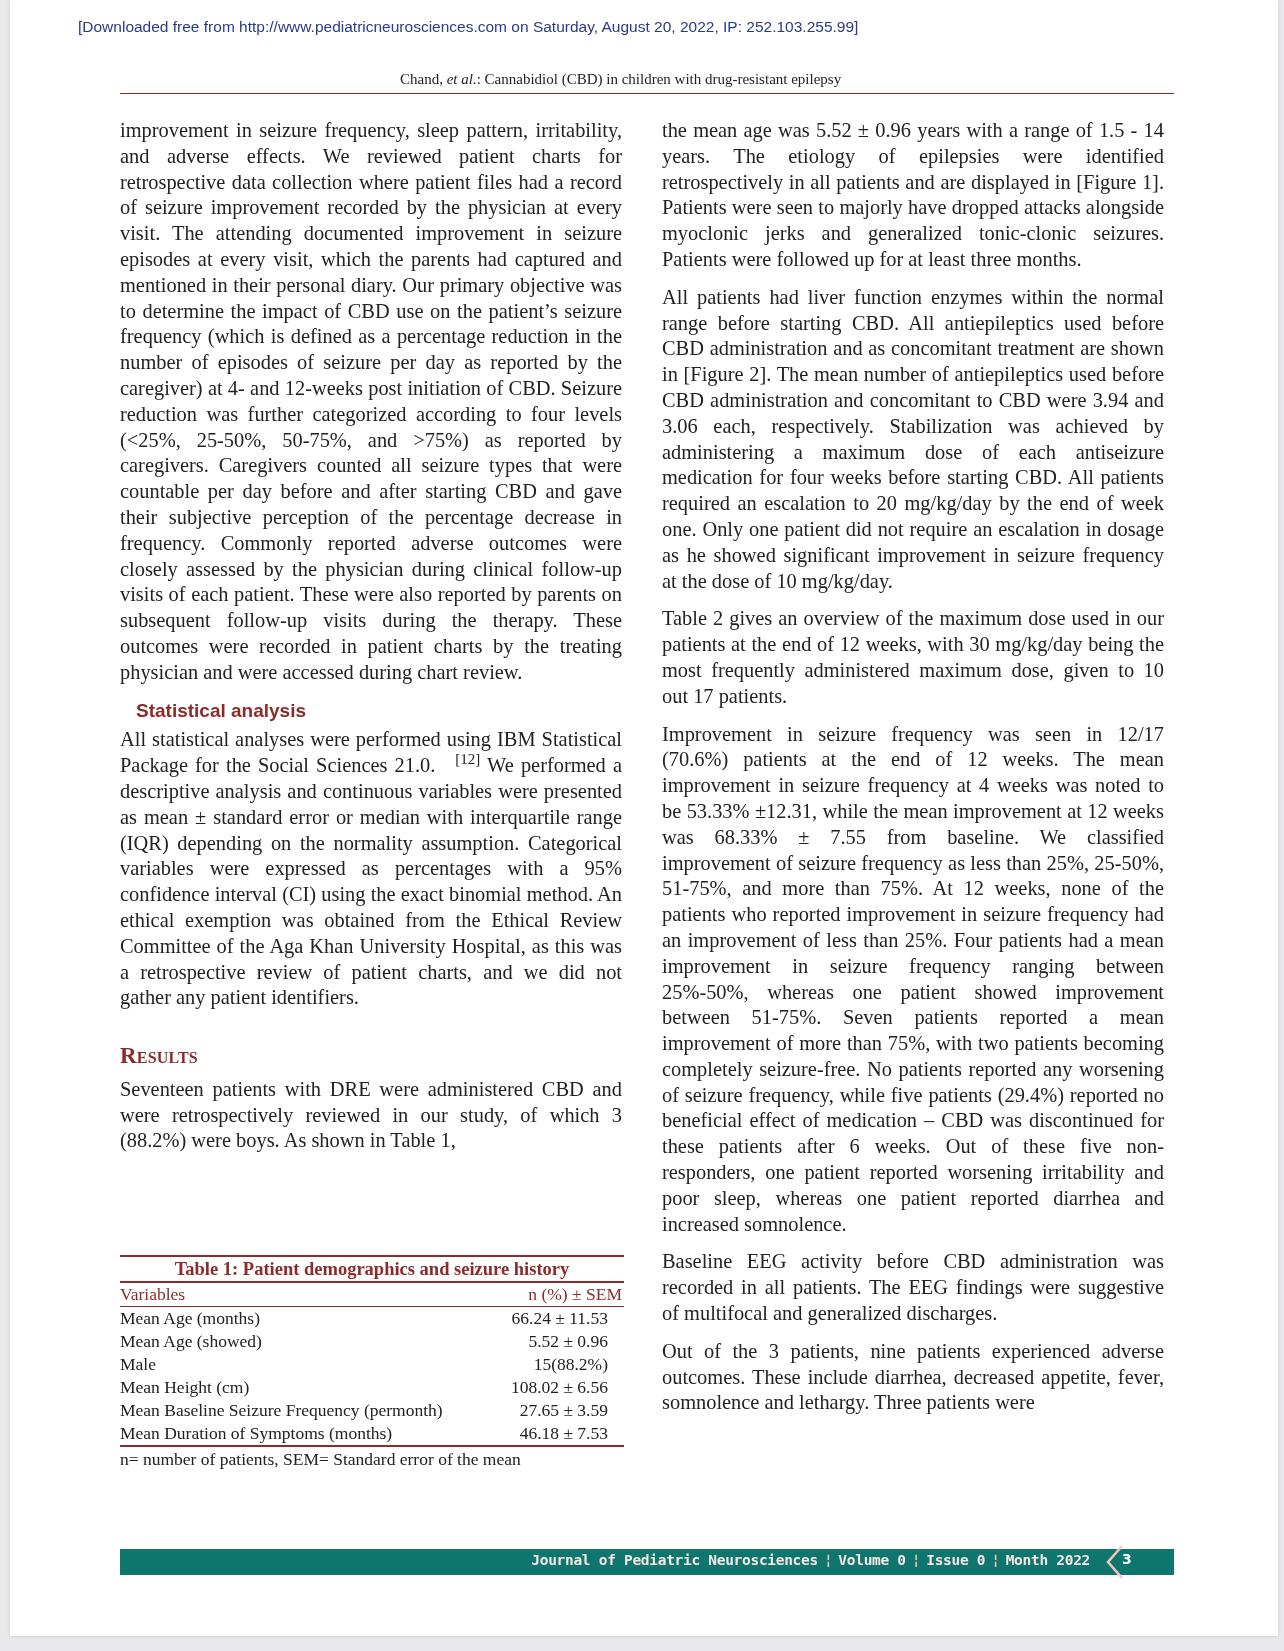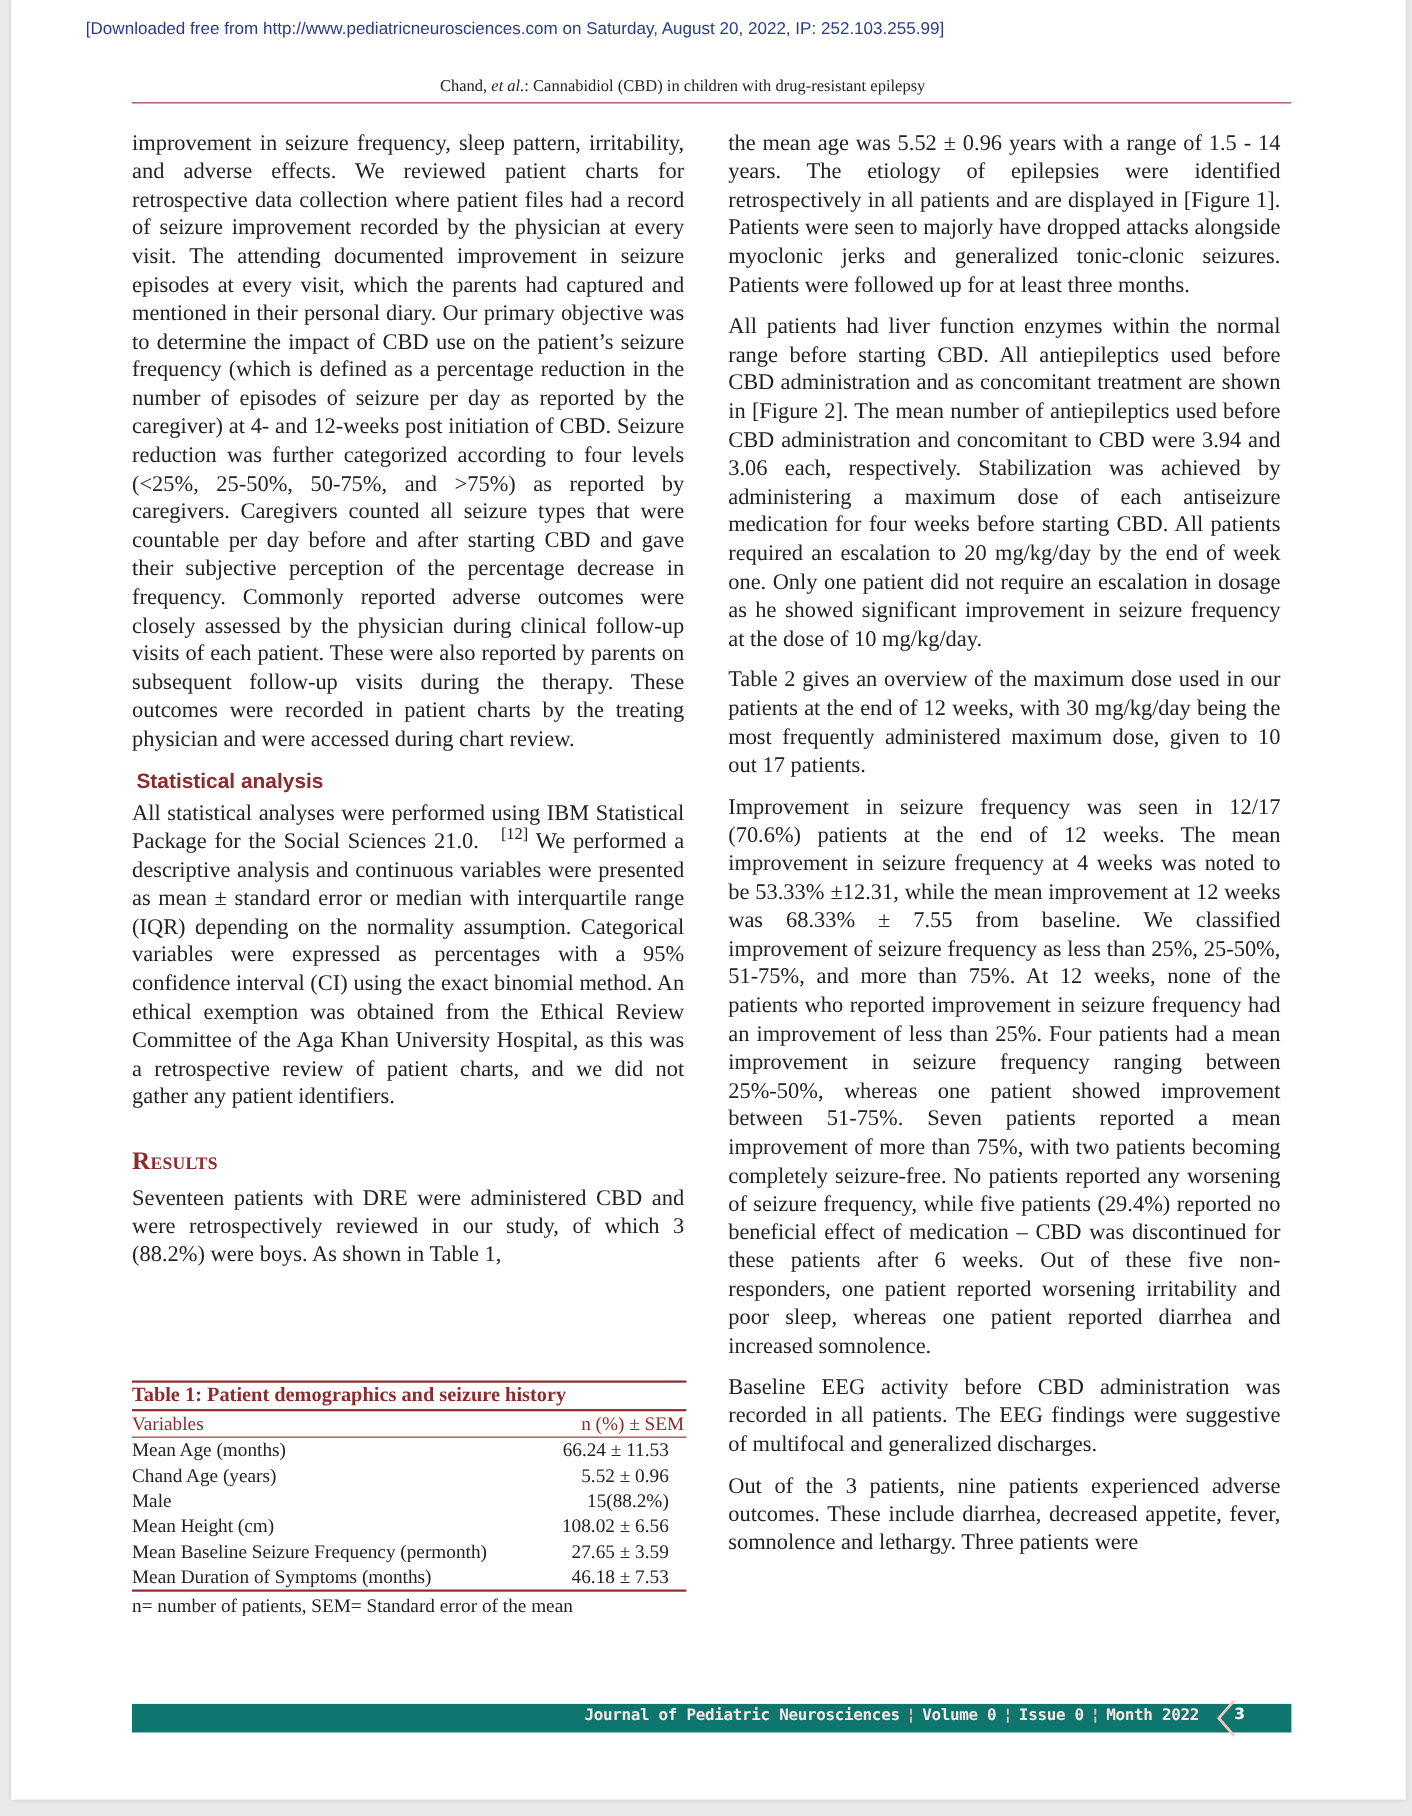--- a/index.html
+++ b/index.html
@@ -26,35 +26,35 @@
   }
   .col {
     position: absolute; top: 118px; width: 502px;
     font-size: 20.4px; line-height: 25.8px; text-align: justify;
   }
   .col p { margin: 0 0 12px 0; hyphens: none; }
   .col-left { left: 110px; }
   .col-right { left: 652px; }
   .subhead {
     font-family: "Liberation Sans", sans-serif; font-weight: bold; color: #8b2b2b;
-    font-size: 19px; margin: 10px 0 4px 4px;
+    font-size: 19px; margin: 10px 0 4px 16px;
   }
   .section-head {
     font-family: "Liberation Serif", serif; font-weight: bold; color: #8b2b2b;
     font-size: 23px; margin: 32px 0 8px 0; font-variant: small-caps; letter-spacing: 0.2px;
   }
   sup { font-size: 15px; line-height: 0; padding-left: 20px; }
   .table-wrap {
     position: absolute; left: 110px; top: 1255px; width: 504px;
     font-family: "Liberation Serif", serif; font-size: 17.5px; color: #222;
   }
   .t-rule { height: 2px; background: #8b2b2b; }
   .t-rule.thin { height: 1px; }
   .t-title {
-    text-align: left; font-weight: bold; color: #8b2b2b; font-size: 18.5px; padding: 2px 0 1px 0;
+    text-align: center; font-weight: bold; color: #8b2b2b; font-size: 18.5px; padding: 2px 0 1px 0;
   }
   .t-row { display: flex; justify-content: space-between; line-height: 23px; }
   .t-row .v { text-align: right; padding-right: 16px; }
   .t-head { font-weight: normal; color: #8b2b2b; }
   .t-head .v { padding-right: 2px; }
   .t-foot { font-size: 17.5px; padding-top: 2px; }
   .footer-bar {
     position: absolute; left: 110px; top: 1549px; width: 1054px; height: 26px; background: #0f766e;
   }
   .footer-text {
@@ -100,21 +100,21 @@
       <span>Variables</span>
       <span class="v">n (%) ± SEM</span>
     </div>
     <div class="t-rule thin"></div>
     <div id="t-body">
         <div class="t-row">
           <span>Mean Age (months)</span>
           <span class="v">66.24 ± 11.53</span>
         </div>
         <div class="t-row">
-          <span>Chand Age (years)</span>
+          <span>Mean Age (showed)</span>
           <span class="v">5.52 ± 0.96</span>
         </div>
         <div class="t-row">
           <span>Male</span>
           <span class="v">15(88.2%)</span>
         </div>
         <div class="t-row">
           <span>Mean Height (cm)</span>
           <span class="v">108.02 ± 6.56</span>
         </div>

